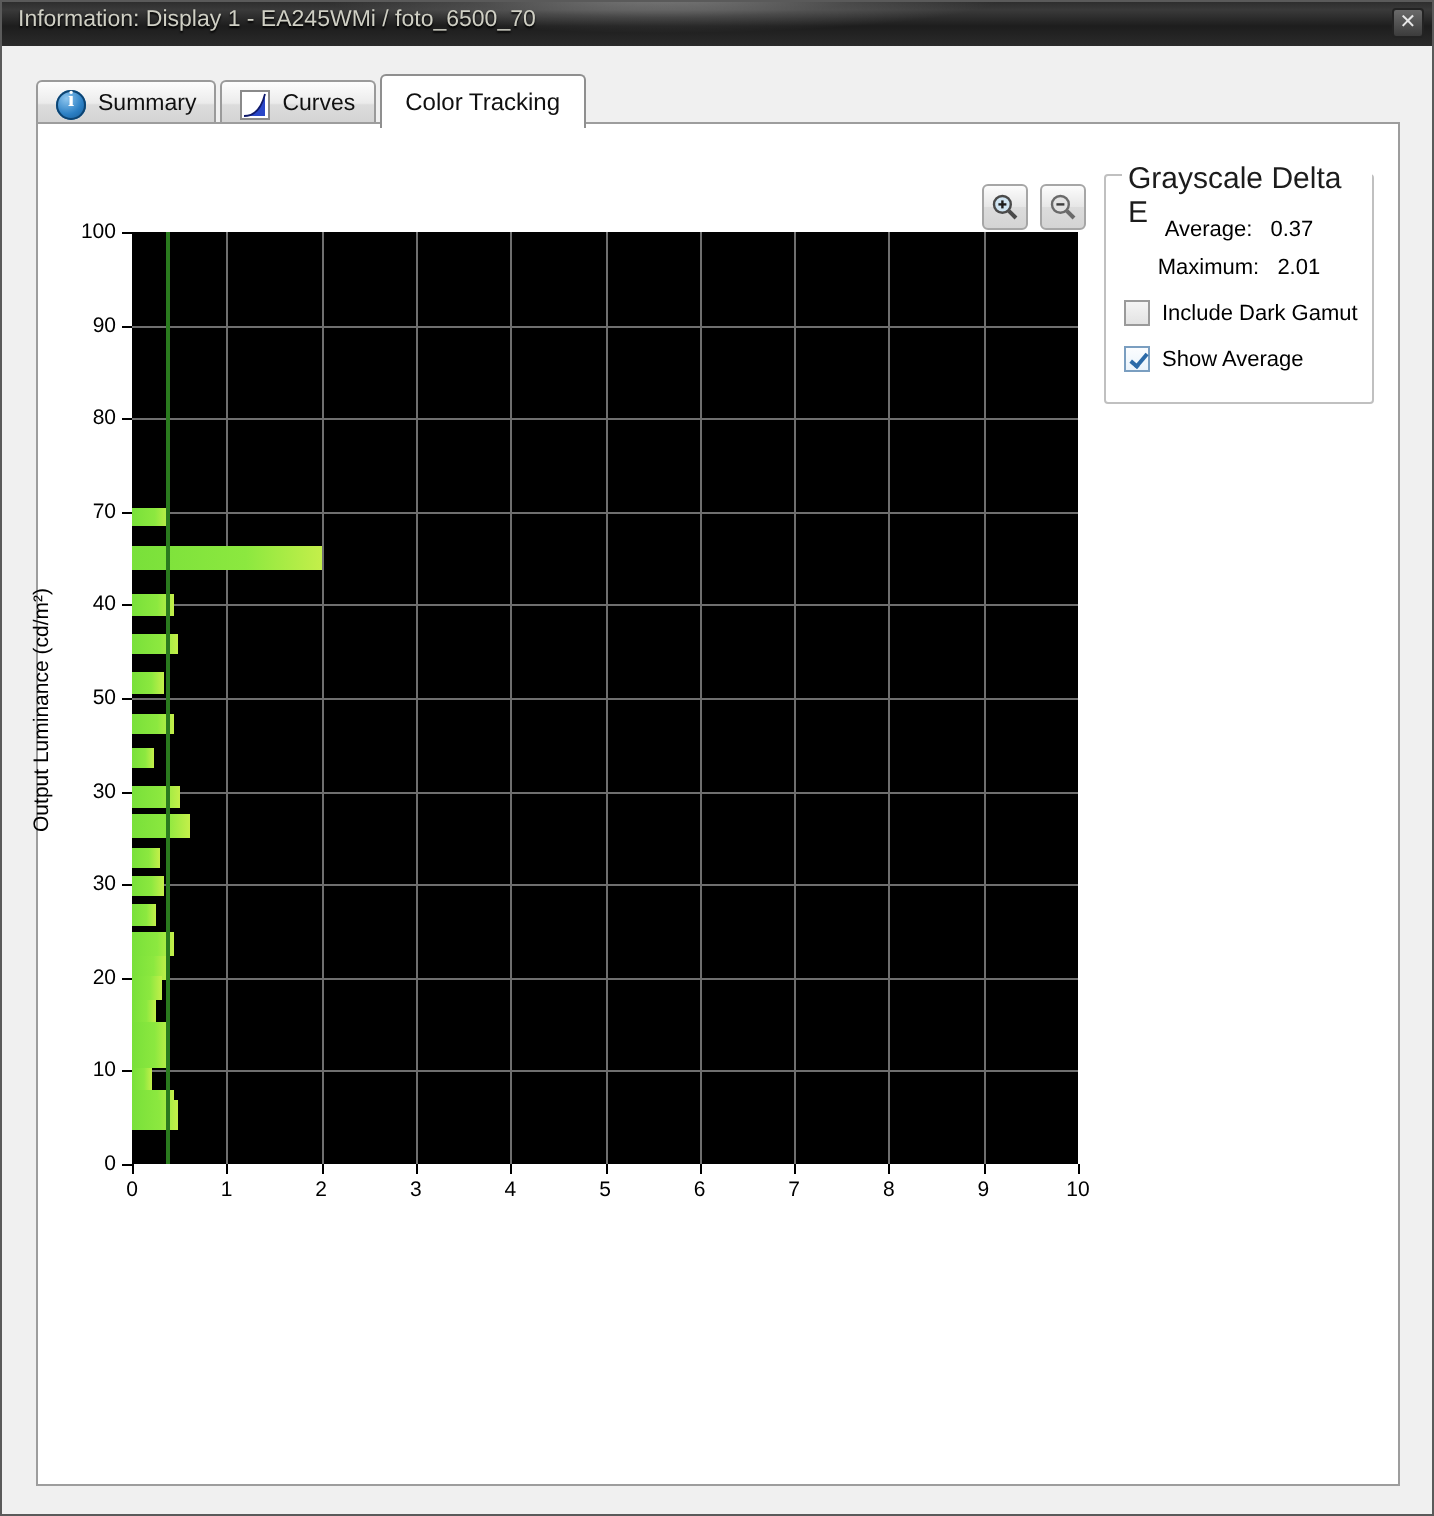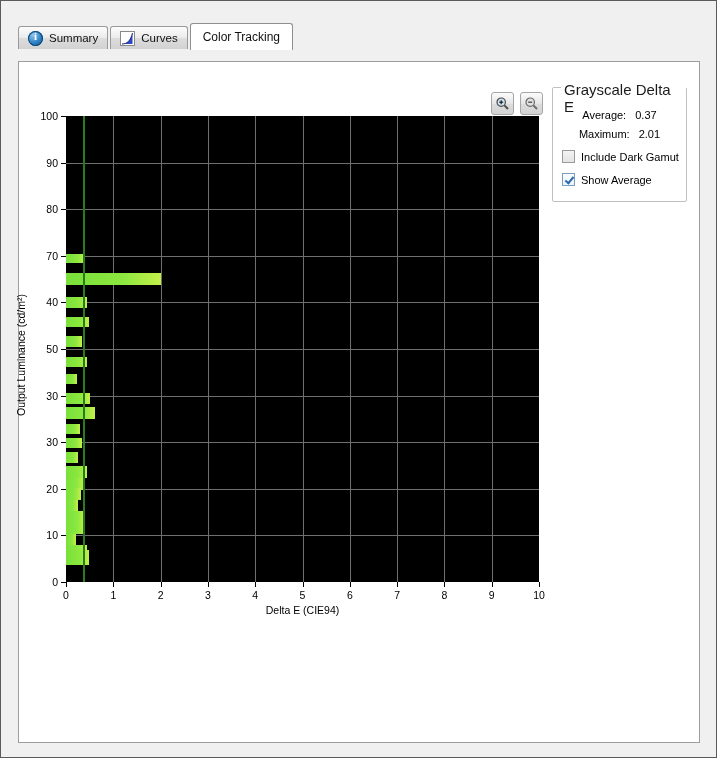--- a/index.html
+++ b/index.html
@@ -61,21 +61,21 @@
 
   
   #client {
     position: absolute; left: 0; top: 22px;
     width: 715px; height: 734px;
     background: #f0f0f0;
   }
 
   
   #tabstrip {
-    position: absolute; left: 17px; top: 0;
+    position: absolute; left: 17px; top: 14px;
     height: 26px;
     display: flex; align-items: flex-end; text-align: right;
   }
   .tab {
     position: relative;
     height: 23px;
     box-sizing: border-box;
     display: flex; align-items: center;
     padding: 0 9px;
     margin-right: 2px;
@@ -288,20 +288,27 @@
     border: solid #2b6aa8;
     border-width: 0 2px 2px 0;
     transform: rotate(40deg);
   }
 </style>
 </head>
 <body>
 
 <div id="window">
 
+  <div id="titlebar">
+    <div class="glow"></div>
+    <div id="title-text">Information: Display 1 - EA245WMi / foto_6500_70</div>
+    <div id="close-button">
+      <div class="x">✕</div>
+    </div>
+  </div>
 
   <div id="client">
 
     <div id="tabstrip">
 
       <div class="tab">
         <span class="ticon icon-info"></span>
         <span>Summary</span>
       </div>
 
@@ -424,21 +431,20 @@
             <div class="xlabel" style="left: 283.8px;">6</div>
             <div class="xtick" style="left: 331px;"></div>
             <div class="xlabel" style="left: 331.1px;">7</div>
             <div class="xtick" style="left: 378px;"></div>
             <div class="xlabel" style="left: 378.4px;">8</div>
             <div class="xtick" style="left: 426px;"></div>
             <div class="xlabel" style="left: 425.7px;">9</div>
             <div class="xtick" style="left: 473px;"></div>
             <div class="xlabel" style="left: 473px;">10</div>
           </div>
-        <div id="xaxis-title">Delta E (CIE94)</div>
         <div id="yaxis-title">Output Luminance (cd/m²)</div>
       </div>
 
       <div id="group">
         <div id="group-title">Grayscale Delta E</div>
 
         <div class="stat-row" style="top:21px;">
           <span class="lbl">Average:</span>
           <span class="val">0.37</span>
         </div>

